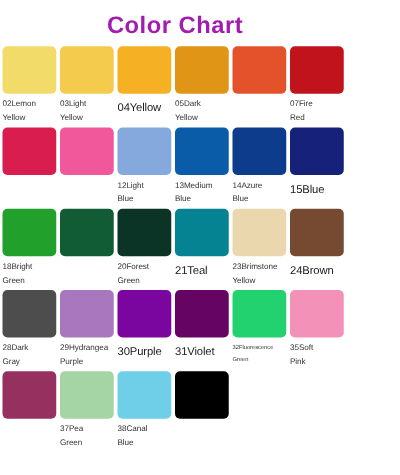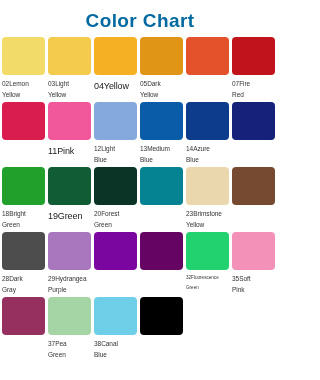--- a/index.html
+++ b/index.html
@@ -7,21 +7,21 @@
     width: 280px;
     height: 380px;
     background: #ffffff;
     font-family: "Liberation Sans", sans-serif;
     overflow: hidden;
   }
   #chart-title {
     text-align: center;
     font-size: 19px;
     font-weight: bold;
-    color: #0369a1;
+    color: #a21caf;
     letter-spacing: 0.4px;
     padding-top: 9px;
     line-height: 24px;
   }
   #swatch-grid {
     display: grid;
     grid-template-columns: repeat(6, 46px);
     grid-auto-rows: 65px;
     padding-left: 2px;
     margin-top: 4px;
@@ -100,23 +100,20 @@
       <div class="swatch-label two-line">
         <span class="label-line">07Fire</span>
         <span class="label-line">Red</span>
       </div>
     </div>
     <div class="swatch-cell">
       <div class="swatch-chip" style="background: rgb(217, 30, 79);"></div>
     </div>
     <div class="swatch-cell">
       <div class="swatch-chip" style="background: rgb(240, 88, 155);"></div>
-      <div class="swatch-label one-line">
-        <span class="label-line">11Pink</span>
-      </div>
     </div>
     <div class="swatch-cell">
       <div class="swatch-chip" style="background: rgb(133, 169, 220);"></div>
       <div class="swatch-label two-line">
         <span class="label-line">12Light</span>
         <span class="label-line">Blue</span>
       </div>
     </div>
     <div class="swatch-cell">
       <div class="swatch-chip" style="background: rgb(11, 92, 168);"></div>
@@ -127,73 +124,85 @@
     </div>
     <div class="swatch-cell">
       <div class="swatch-chip" style="background: rgb(13, 60, 140);"></div>
       <div class="swatch-label two-line">
         <span class="label-line">14Azure</span>
         <span class="label-line">Blue</span>
       </div>
     </div>
     <div class="swatch-cell">
       <div class="swatch-chip" style="background: rgb(22, 33, 122);"></div>
+      <div class="swatch-label one-line">
+        <span class="label-line">15Blue</span>
+      </div>
     </div>
     <div class="swatch-cell">
       <div class="swatch-chip" style="background: rgb(33, 160, 44);"></div>
       <div class="swatch-label two-line">
         <span class="label-line">18Bright</span>
         <span class="label-line">Green</span>
       </div>
     </div>
     <div class="swatch-cell">
       <div class="swatch-chip" style="background: rgb(18, 92, 53);"></div>
-      <div class="swatch-label one-line">
-        <span class="label-line">19Green</span>
-      </div>
     </div>
     <div class="swatch-cell">
       <div class="swatch-chip" style="background: rgb(11, 52, 38);"></div>
       <div class="swatch-label two-line">
         <span class="label-line">20Forest</span>
         <span class="label-line">Green</span>
       </div>
     </div>
     <div class="swatch-cell">
       <div class="swatch-chip" style="background: rgb(5, 131, 146);"></div>
+      <div class="swatch-label one-line">
+        <span class="label-line">21Teal</span>
+      </div>
     </div>
     <div class="swatch-cell">
       <div class="swatch-chip" style="background: rgb(235, 215, 174);"></div>
       <div class="swatch-label two-line">
         <span class="label-line">23Brimstone</span>
         <span class="label-line">Yellow</span>
       </div>
     </div>
     <div class="swatch-cell">
       <div class="swatch-chip" style="background: rgb(118, 74, 48);"></div>
+      <div class="swatch-label one-line">
+        <span class="label-line">24Brown</span>
+      </div>
     </div>
     <div class="swatch-cell">
       <div class="swatch-chip" style="background: rgb(77, 77, 77);"></div>
       <div class="swatch-label two-line">
         <span class="label-line">28Dark</span>
         <span class="label-line">Gray</span>
       </div>
     </div>
     <div class="swatch-cell">
       <div class="swatch-chip" style="background: rgb(169, 119, 190);"></div>
       <div class="swatch-label two-line">
         <span class="label-line">29Hydrangea</span>
         <span class="label-line">Purple</span>
       </div>
     </div>
     <div class="swatch-cell">
       <div class="swatch-chip" style="background: rgb(122, 6, 159);"></div>
+      <div class="swatch-label one-line">
+        <span class="label-line">30Purple</span>
+      </div>
     </div>
     <div class="swatch-cell">
       <div class="swatch-chip" style="background: rgb(101, 4, 99);"></div>
+      <div class="swatch-label one-line">
+        <span class="label-line">31Violet</span>
+      </div>
     </div>
     <div class="swatch-cell">
       <div class="swatch-chip" style="background: rgb(34, 210, 110);"></div>
       <div class="swatch-label tiny">
         <span class="label-line">32Fluorescence</span>
         <span class="label-line">Green</span>
       </div>
     </div>
     <div class="swatch-cell">
       <div class="swatch-chip" style="background: rgb(243, 145, 184);"></div>

